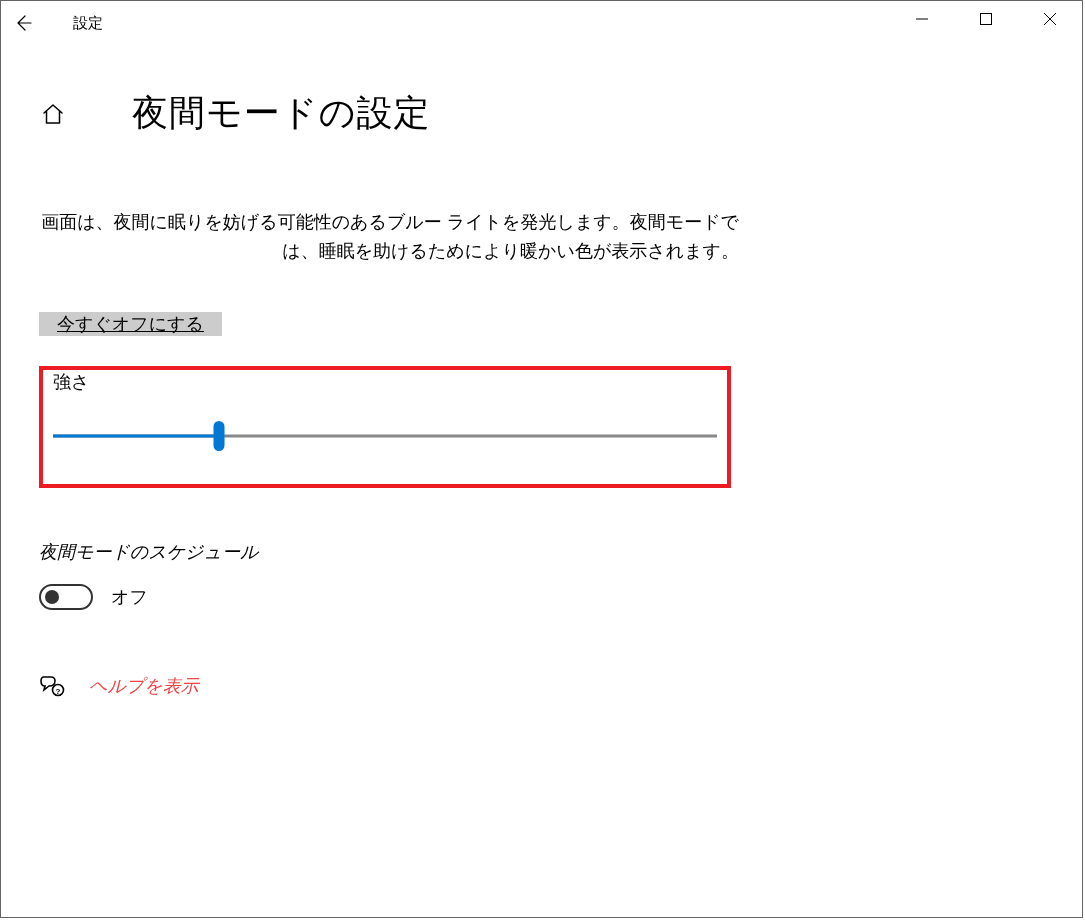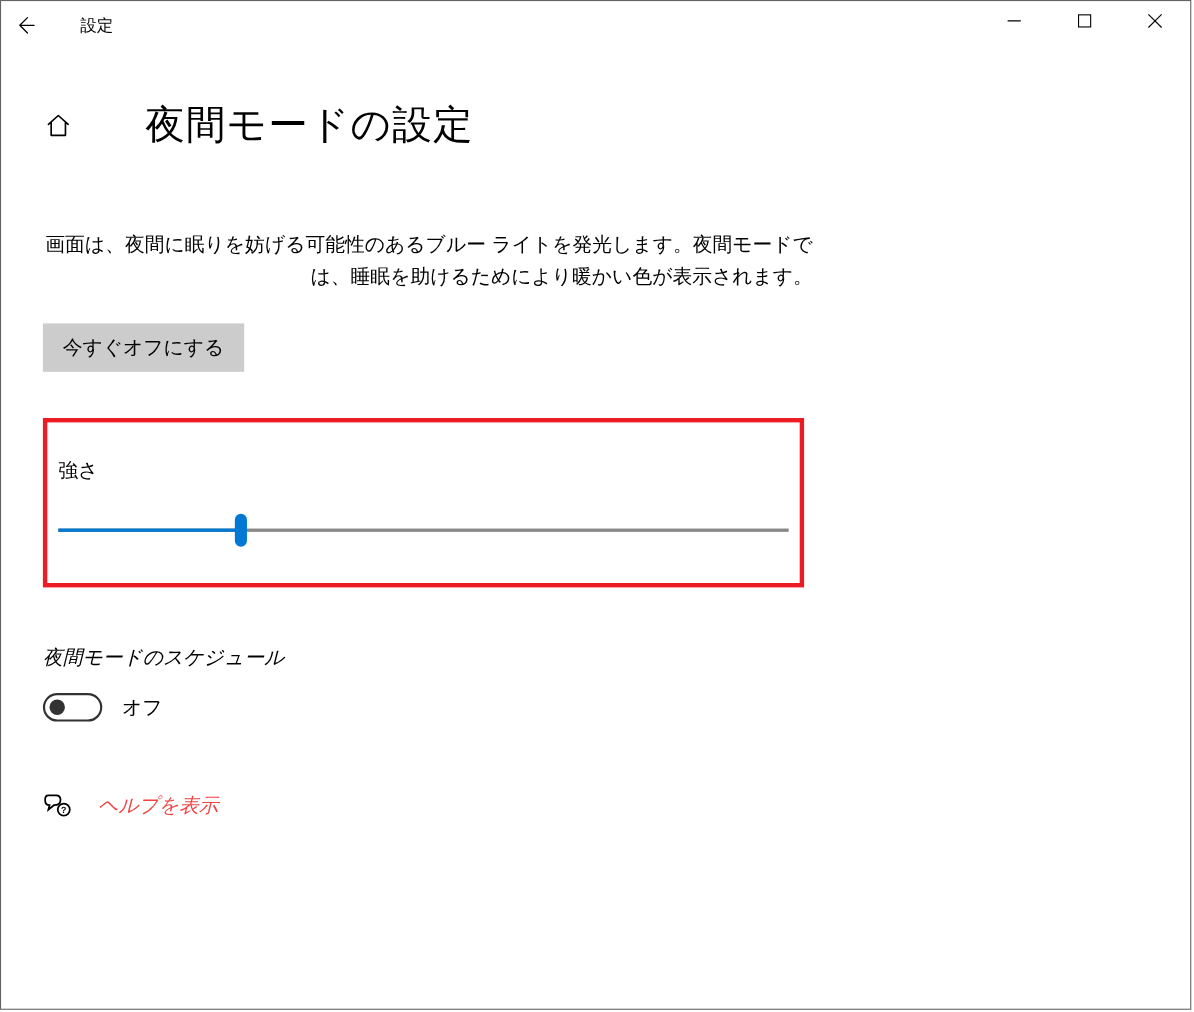--- a/index.html
+++ b/index.html
@@ -80,30 +80,31 @@
   .description {
     font-size: 18px;
     line-height: 1.6;
     margin-top: 70px;
     max-width: 700px;
     text-align: right;
   }
   .off-button {
     display: inline-block;
     background: #cccccc;
-    padding: 10px 18px;
-    font-size: 18px;
-    margin-top: 28px;
+    padding: 0 18px;
+    font-size: 18px;
+    margin-top: 46px;
     cursor: pointer;
     border: none;
+    text-decoration: underline;
   }
   .highlight-box {
     border: 4px solid #ed1c24;
-    margin-top: 42px;
-    padding: 32px 10px 36px 10px;
+    margin-top: 30px;
+    padding: 0 10px 36px 10px;
     width: 692px;
     box-sizing: border-box;
   }
   .strength-label {
     font-size: 18px;
   }
   .slider-wrap {
     position: relative;
     margin-top: 30px;
     height: 24px;

